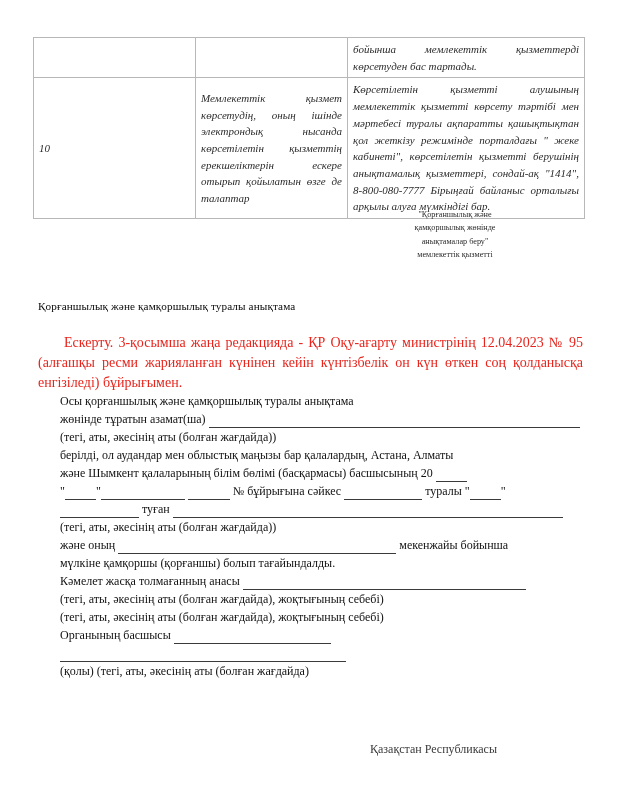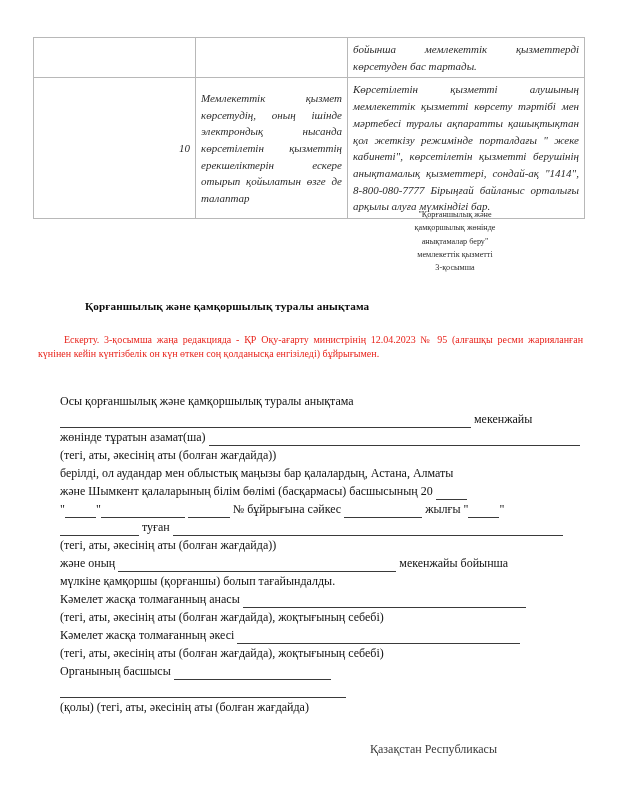--- a/index.html
+++ b/index.html
@@ -52,55 +52,54 @@
     text-align-last: left;
     vertical-align: middle;
   }
   .cell-top-just {
     text-align: justify;
     text-align-last: left;
     vertical-align: top;
   }
   .cell-num {
     vertical-align: middle;
-    text-align: right;
+    text-align: left;
   }
 
   
   .appendix {
     position: absolute;
     left: 355px;
     top: 208px;
     width: 200px;
     text-align: center;
     font-size: 8.2px;
     line-height: 1.62;
     color: #2b2b2b;
   }
 
   
   .doc-title {
     position: absolute;
     left: 38px;
     top: 300px;
     font-size: 11.2px;
-    font-weight: bold;
+    font-weight: normal;
     color: #0a0a0a;
     letter-spacing: 0.01em;
-    margin-left: 47px;
   }
 
   
   .note {
     position: absolute;
     left: 38px;
     top: 333px;
     width: 545px;
     color: #e8241c;
-    font-size: 10px;
+    font-size: 14px;
     line-height: 1.42;
     text-align: justify;
     text-align-last: left;
   }
   .note .indent { display: inline-block; width: 26px; }
 
   
   .body-block {
     position: absolute;
     left: 60px;
@@ -157,57 +156,54 @@
         <td class="cell-top-just">Көрсетілетін қызметті алушының мемлекеттік қызметті көрсету тәртібі мен мәртебесі туралы ақпаратты қашықтықтан қол жеткізу режимінде порталдағы " жеке кабинеті", көрсетілетін қызметті берушінің анықтамалық қызметтері, сондай-ақ "1414", 8-800-080-7777 Бірыңғай байланыс орталығы арқылы алуға мүмкіндігі бар.</td>
       </tr>
     </tbody>
   </table>
 
   <div class="appendix">
     <div>"Қорғаншылық және</div>
     <div>қамқоршылық жөнінде</div>
     <div>анықтамалар беру"</div>
     <div>мемлекеттік қызметті</div>
-    <div>3-қосымша</div>
   </div>
 
   <div class="doc-title">Қорғаншылық және қамқоршылық туралы анықтама</div>
 
   <div class="note"><span class="indent"></span><span>Ескерту. 3-қосымша жаңа редакцияда - ҚР Оқу-ағарту министрінің 12.04.2023 № 95 (алғашқы ресми жарияланған күнінен кейін күнтізбелік он күн өткен соң қолданысқа енгізіледі) бұйрығымен.</span></div>
 
   <div class="body-block">
 
     <span class="ln"><span>Осы қорғаншылық және қамқоршылық туралы анықтама</span></span>
 
-    <span class="ln"><span class="fill" style="width:411px"></span>&nbsp;<span>мекенжайы</span></span>
 
     <span class="ln"><span>жөнінде тұратын азамат(ша)</span>&nbsp;<span class="fill" style="width:371px"></span></span>
 
     <span class="ln"><span>(тегі, аты, әкесінің аты (болған жағдайда))</span></span>
 
     <span class="ln"><span>берілді, ол аудандар мен облыстық маңызы бар қалалардың, Астана, Алматы</span></span>
 
     <span class="ln"><span>және Шымкент қалаларының білім бөлімі (басқармасы) басшысының 20</span>&nbsp;<span class="fill" style="width:31px"></span></span>
 
-    <span class="ln"><span>"</span><span class="fill" style="width:31px"></span><span>"</span><span class="fill" style="width:84px"></span>&nbsp;<span class="fill" style="width:42px"></span>&nbsp;<span>№ бұйрығына сәйкес</span>&nbsp;<span class="fill" style="width:78px"></span>&nbsp;<span>жылғы</span>&nbsp;<span>"</span><span class="fill" style="width:31px"></span><span>"</span></span>
+    <span class="ln"><span>"</span><span class="fill" style="width:31px"></span><span>"</span><span class="fill" style="width:84px"></span>&nbsp;<span class="fill" style="width:42px"></span>&nbsp;<span>№ бұйрығына сәйкес</span>&nbsp;<span class="fill" style="width:78px"></span>&nbsp;<span>туралы</span>&nbsp;<span>"</span><span class="fill" style="width:31px"></span><span>"</span></span>
 
     <span class="ln"><span class="fill" style="width:79px"></span>&nbsp;<span>туған</span>&nbsp;<span class="fill" style="width:390px"></span></span>
 
     <span class="ln"><span>(тегі, аты, әкесінің аты (болған жағдайда))</span></span>
 
     <span class="ln"><span>және оның</span>&nbsp;<span class="fill" style="width:278px"></span>&nbsp;<span>мекенжайы бойынша</span></span>
 
     <span class="ln"><span>мүлкіне қамқоршы (қорғаншы) болып тағайындалды.</span></span>
 
 
     <span class="ln"><span>Кәмелет жасқа толмағанның анасы</span>&nbsp;<span class="fill" style="width:283px"></span></span>
 
     <span class="ln"><span>(тегі, аты, әкесінің аты (болған жағдайда), жоқтығының себебі)</span></span>
 
-    <span class="ln"><span>Кәмелет жасқа толмағанның әкесі</span>&nbsp;<span class="fill" style="width:283px"></span></span>
 
     <span class="ln"><span>(тегі, аты, әкесінің аты (болған жағдайда), жоқтығының себебі)</span></span>
 
     <span class="ln"><span>Органының басшысы</span>&nbsp;<span class="fill" style="width:157px"></span></span>
 
     <span class="ln"><span class="fill" style="width:286px"></span></span>
 
     <span class="ln"><span>(қолы) (тегі, аты, әкесінің аты (болған жағдайда)</span></span>
 
   </div>

